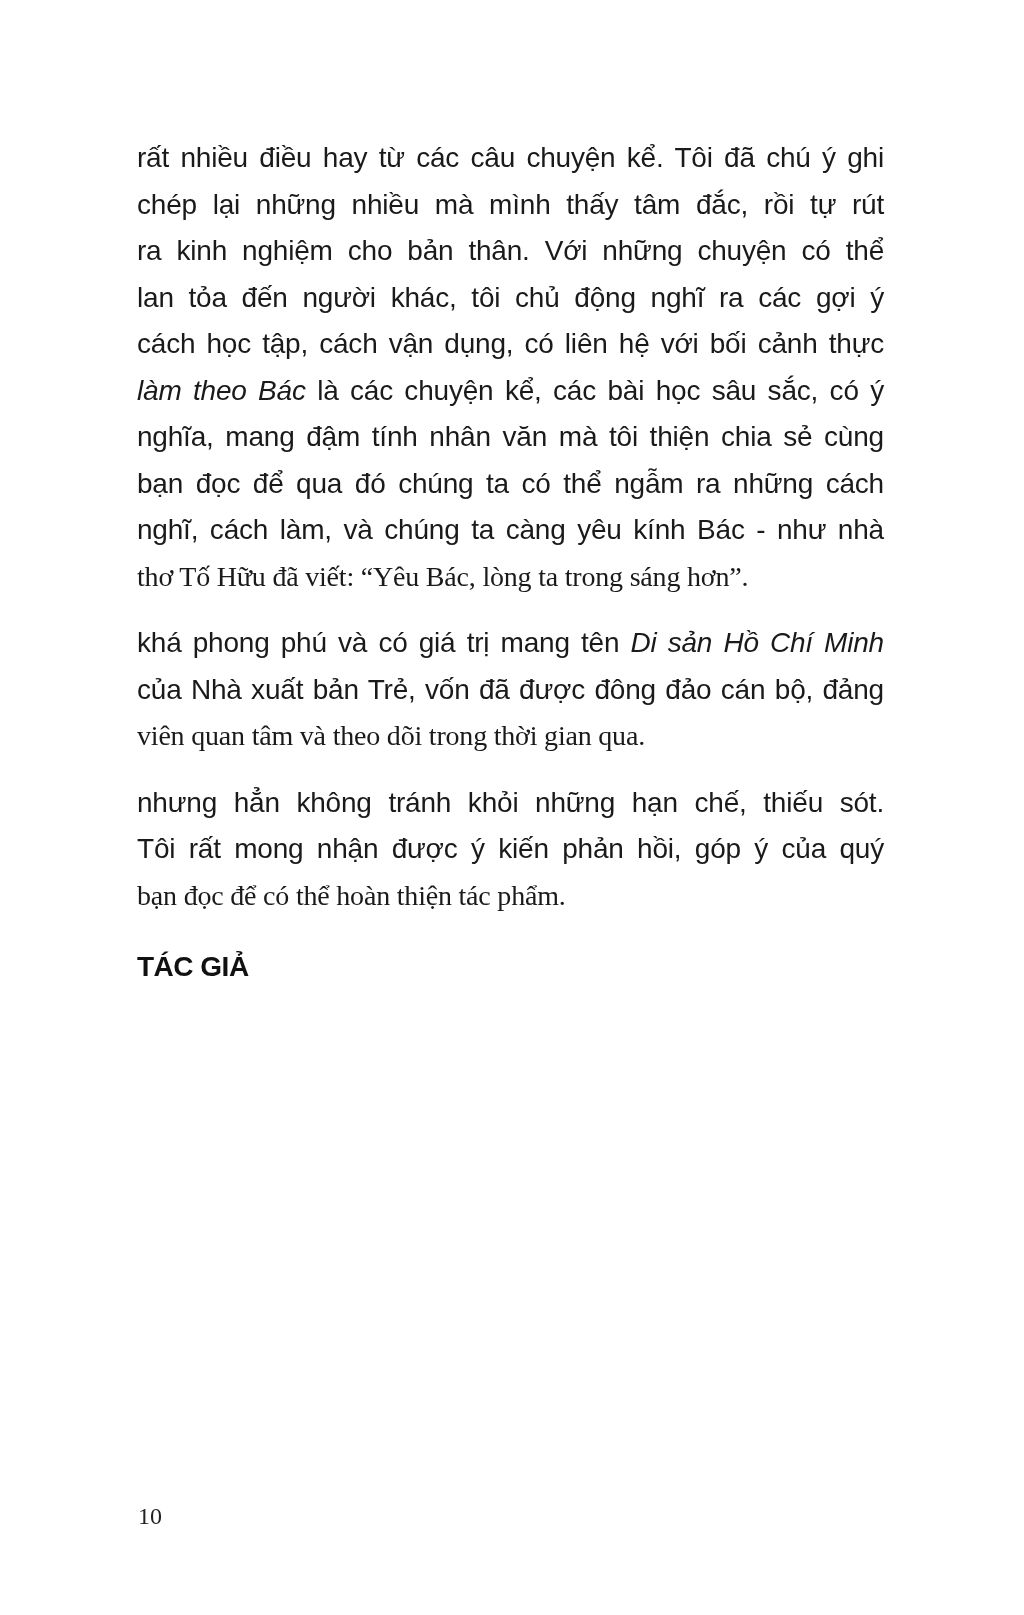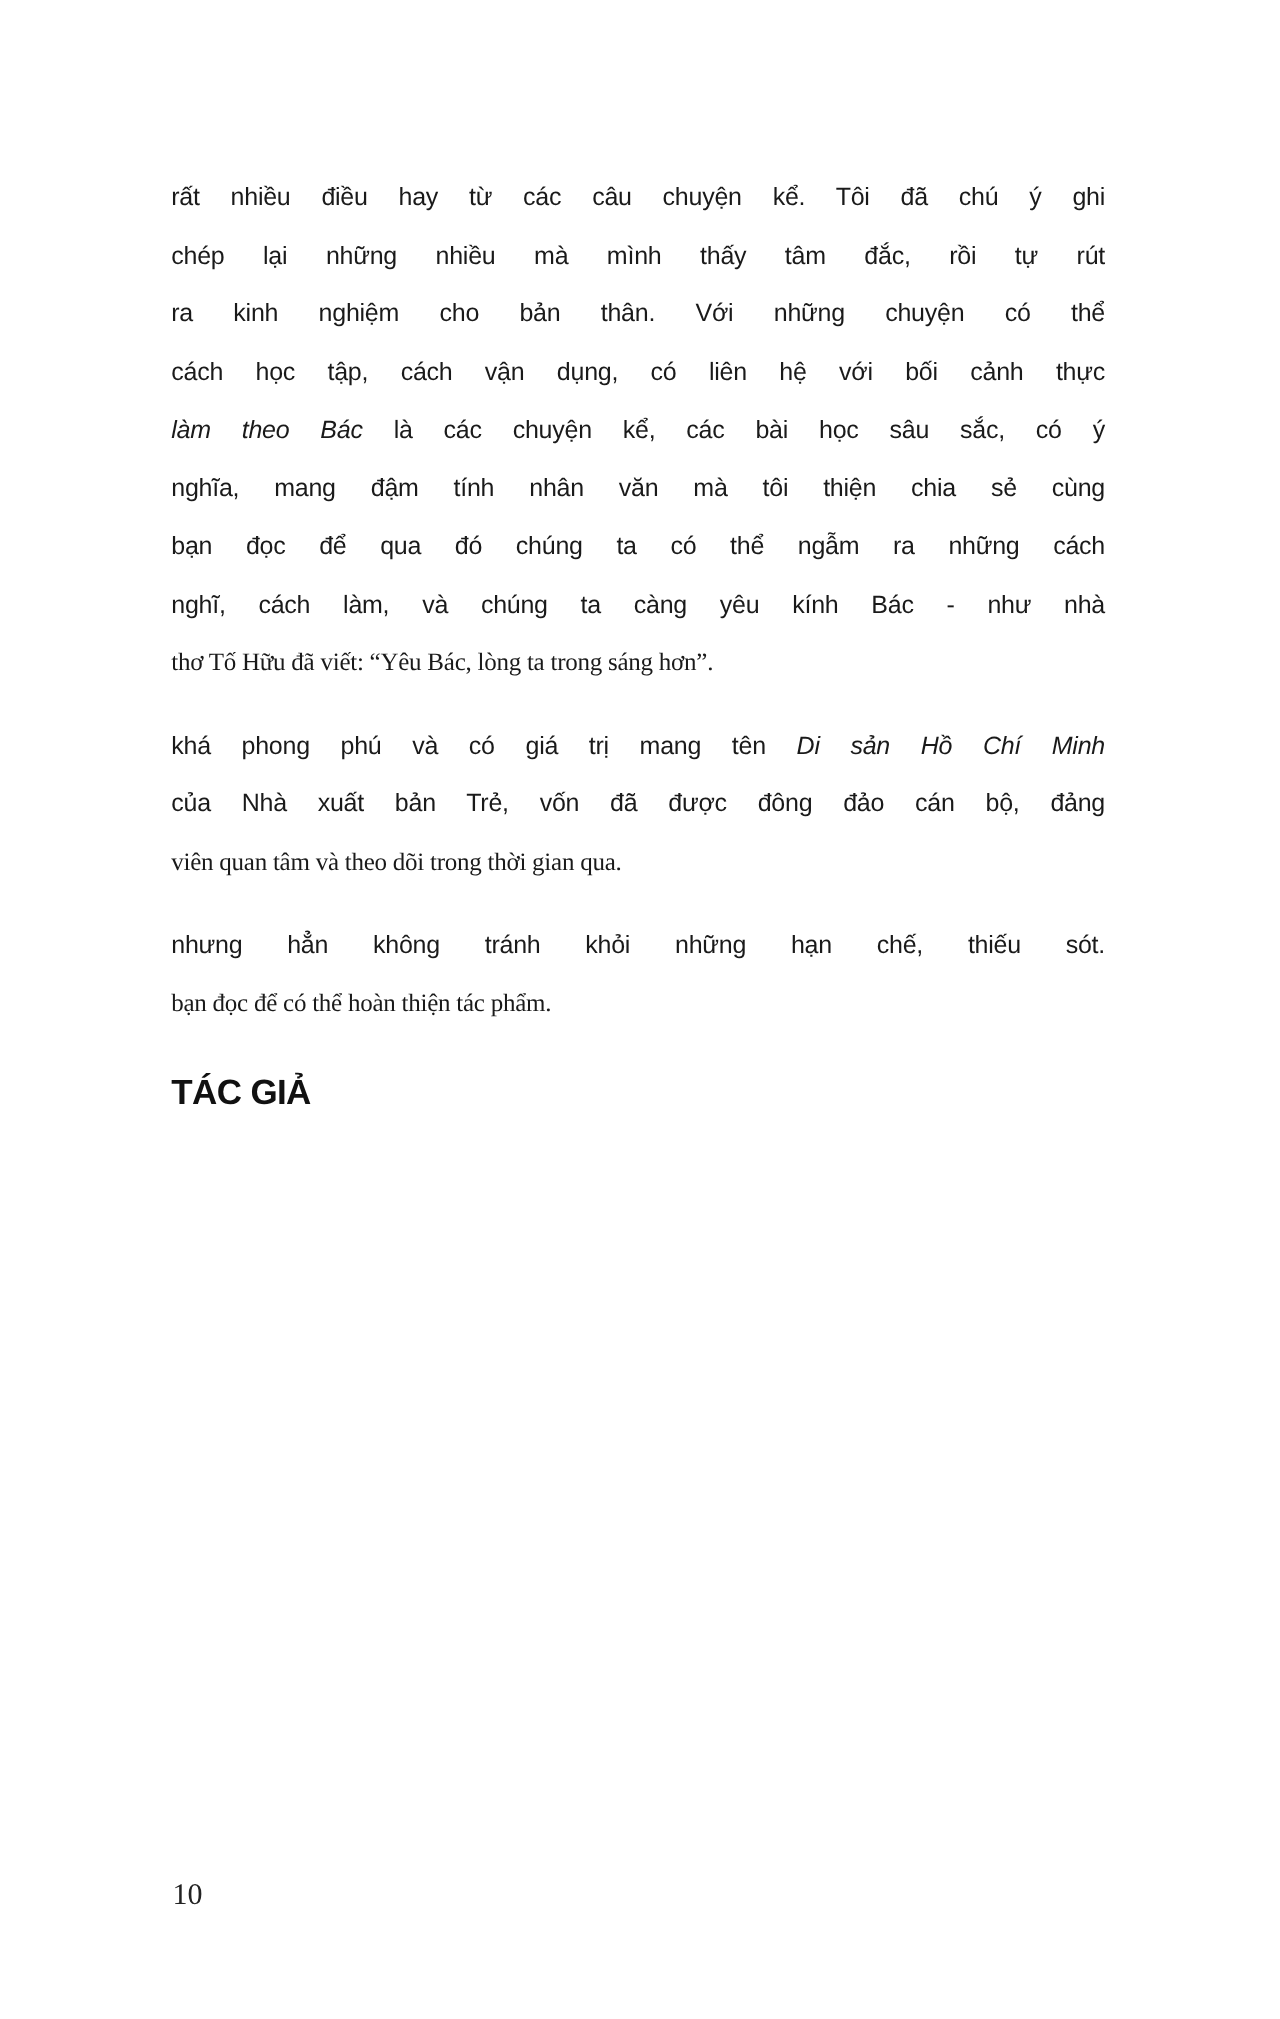--- a/index.html
+++ b/index.html
@@ -17,21 +17,21 @@
   }
   .content {
     position: absolute;
     left: 137px;
     top: 135px;
     width: 747px;
   }
   .paragraph { margin: 0; }
   .paragraph + .paragraph { margin-top: 20px; }
   .line {
-    font-size: 20px;
+    font-size: 28px;
     line-height: 46.5px;
     height: 46.5px;
     letter-spacing: -0.2px;
     text-align: justify;
     text-align-last: justify;
     white-space: normal;
     color: #1a1a1a;
   }
   .line.last {
     text-align-last: left;
@@ -61,33 +61,35 @@
 </style>
 </head>
 <body>
 
 <div class="content">
   <main>
       <div class="paragraph">
         <div class="line"><span>rất nhiều điều hay từ các câu chuyện kể. Tôi đã chú ý ghi</span></div>
         <div class="line"><span>chép lại những nhiều mà mình thấy tâm đắc, rồi tự rút</span></div>
         <div class="line"><span>ra kinh nghiệm cho bản thân. Với những chuyện có thể</span></div>
+        <div class="line"><span>lan tỏa đến người khác, tôi chủ động nghĩ ra các gợi ý</span></div>
         <div class="line"><span>cách học tập, cách vận dụng, có liên hệ với bối cảnh thực</span></div>
         <div class="line"><em>làm theo Bác</em><span> là các chuyện kể, các bài học sâu sắc, có ý</span></div>
         <div class="line"><span>nghĩa, mang đậm tính nhân văn mà tôi thiện chia sẻ cùng</span></div>
         <div class="line"><span>bạn đọc để qua đó chúng ta có thể ngẫm ra những cách</span></div>
         <div class="line"><span>nghĩ, cách làm, và chúng ta càng yêu kính Bác - như nhà</span></div>
         <div class="line last"><span>thơ Tố Hữu đã viết: “Yêu Bác, lòng ta trong sáng hơn”.</span></div>
       </div>
       <div class="paragraph">
         <div class="line"><span>khá phong phú và có giá trị mang tên </span><em>Di sản Hồ Chí Minh</em></div>
         <div class="line"><span>của Nhà xuất bản Trẻ, vốn đã được đông đảo cán bộ, đảng</span></div>
         <div class="line last"><span>viên quan tâm và theo dõi trong thời gian qua.</span></div>
       </div>
       <div class="paragraph">
         <div class="line"><span>nhưng hẳn không tránh khỏi những hạn chế, thiếu sót.</span></div>
+        <div class="line"><span>Tôi rất mong nhận được ý kiến phản hồi, góp ý của quý</span></div>
         <div class="line last"><span>bạn đọc để có thể hoàn thiện tác phẩm.</span></div>
       </div>
     </main>
   <div class="signature">TÁC GIẢ</div>
 </div>
 
 <div class="page-number">10</div>
 
 </body></html>

